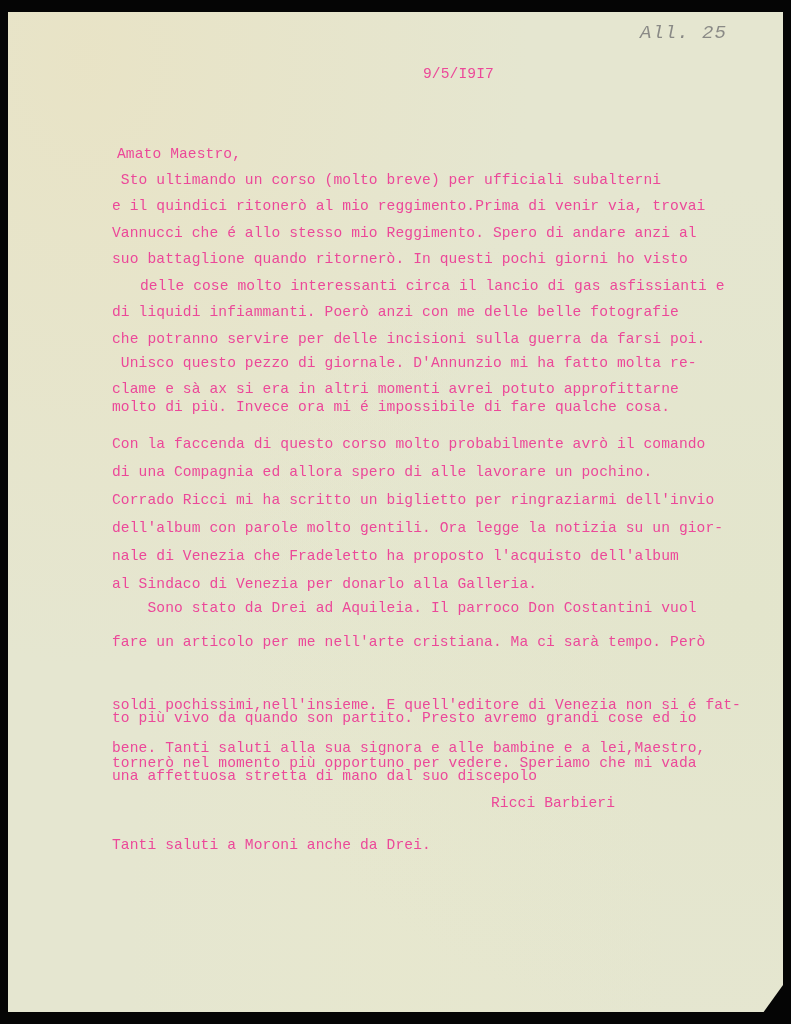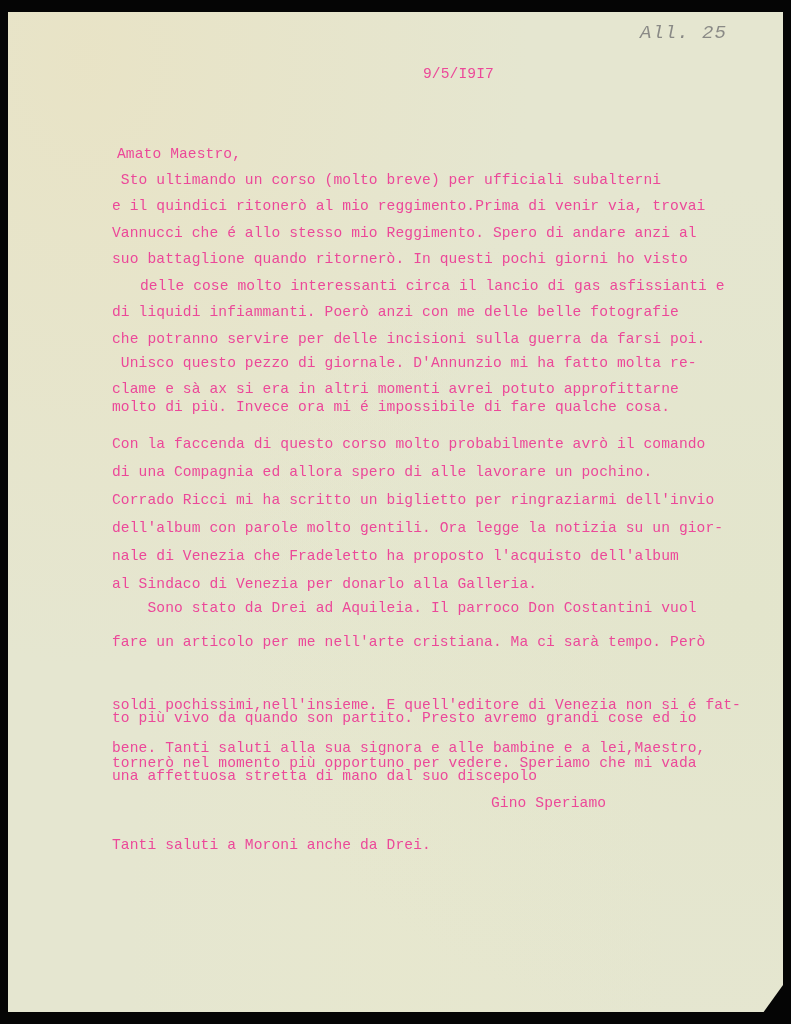--- a/index.html
+++ b/index.html
@@ -59,14 +59,14 @@
     <div class="tw line" style="top: 576px;">al Sindaco di Venezia per donarlo alla Galleria.</div>
     <div class="tw line" style="top: 600px;">    Sono stato da Drei ad Aquileia. Il parroco Don Costantini vuol</div>
     <div class="tw line" style="top: 634px;">fare un articolo per me nell'arte cristiana. Ma ci sarà tempo. Però</div>
     <div class="tw line" style="top: 691px; margin-top: 6px;">soldi pochissimi,nell'insieme. E quell'editore di Venezia non si é fat-</div>
     <div class="tw line" style="top: 710px;">to più vivo da quando son partito. Presto avremo grandi cose ed io</div>
     <div class="tw line" style="top: 711px; margin-top: 44px;">tornerò nel momento più opportuno per vedere. Speriamo che mi vada</div>
     <div class="tw line" style="top: 740px;">bene. Tanti saluti alla sua signora e alle bambine e a lei,Maestro,</div>
     <div class="tw line" style="top: 768px;">una affettuosa stretta di mano dal suo discepolo</div>
   </div>
 
-<div class="tw signature" style="top: 795px;">Gino Speriamo</div>
+<div class="tw signature" style="top: 795px;">Ricci Barbieri</div>
 <div class="tw postscript" style="top: 837px;">Tanti saluti a Moroni anche da Drei.</div>
 
 </body></html>

